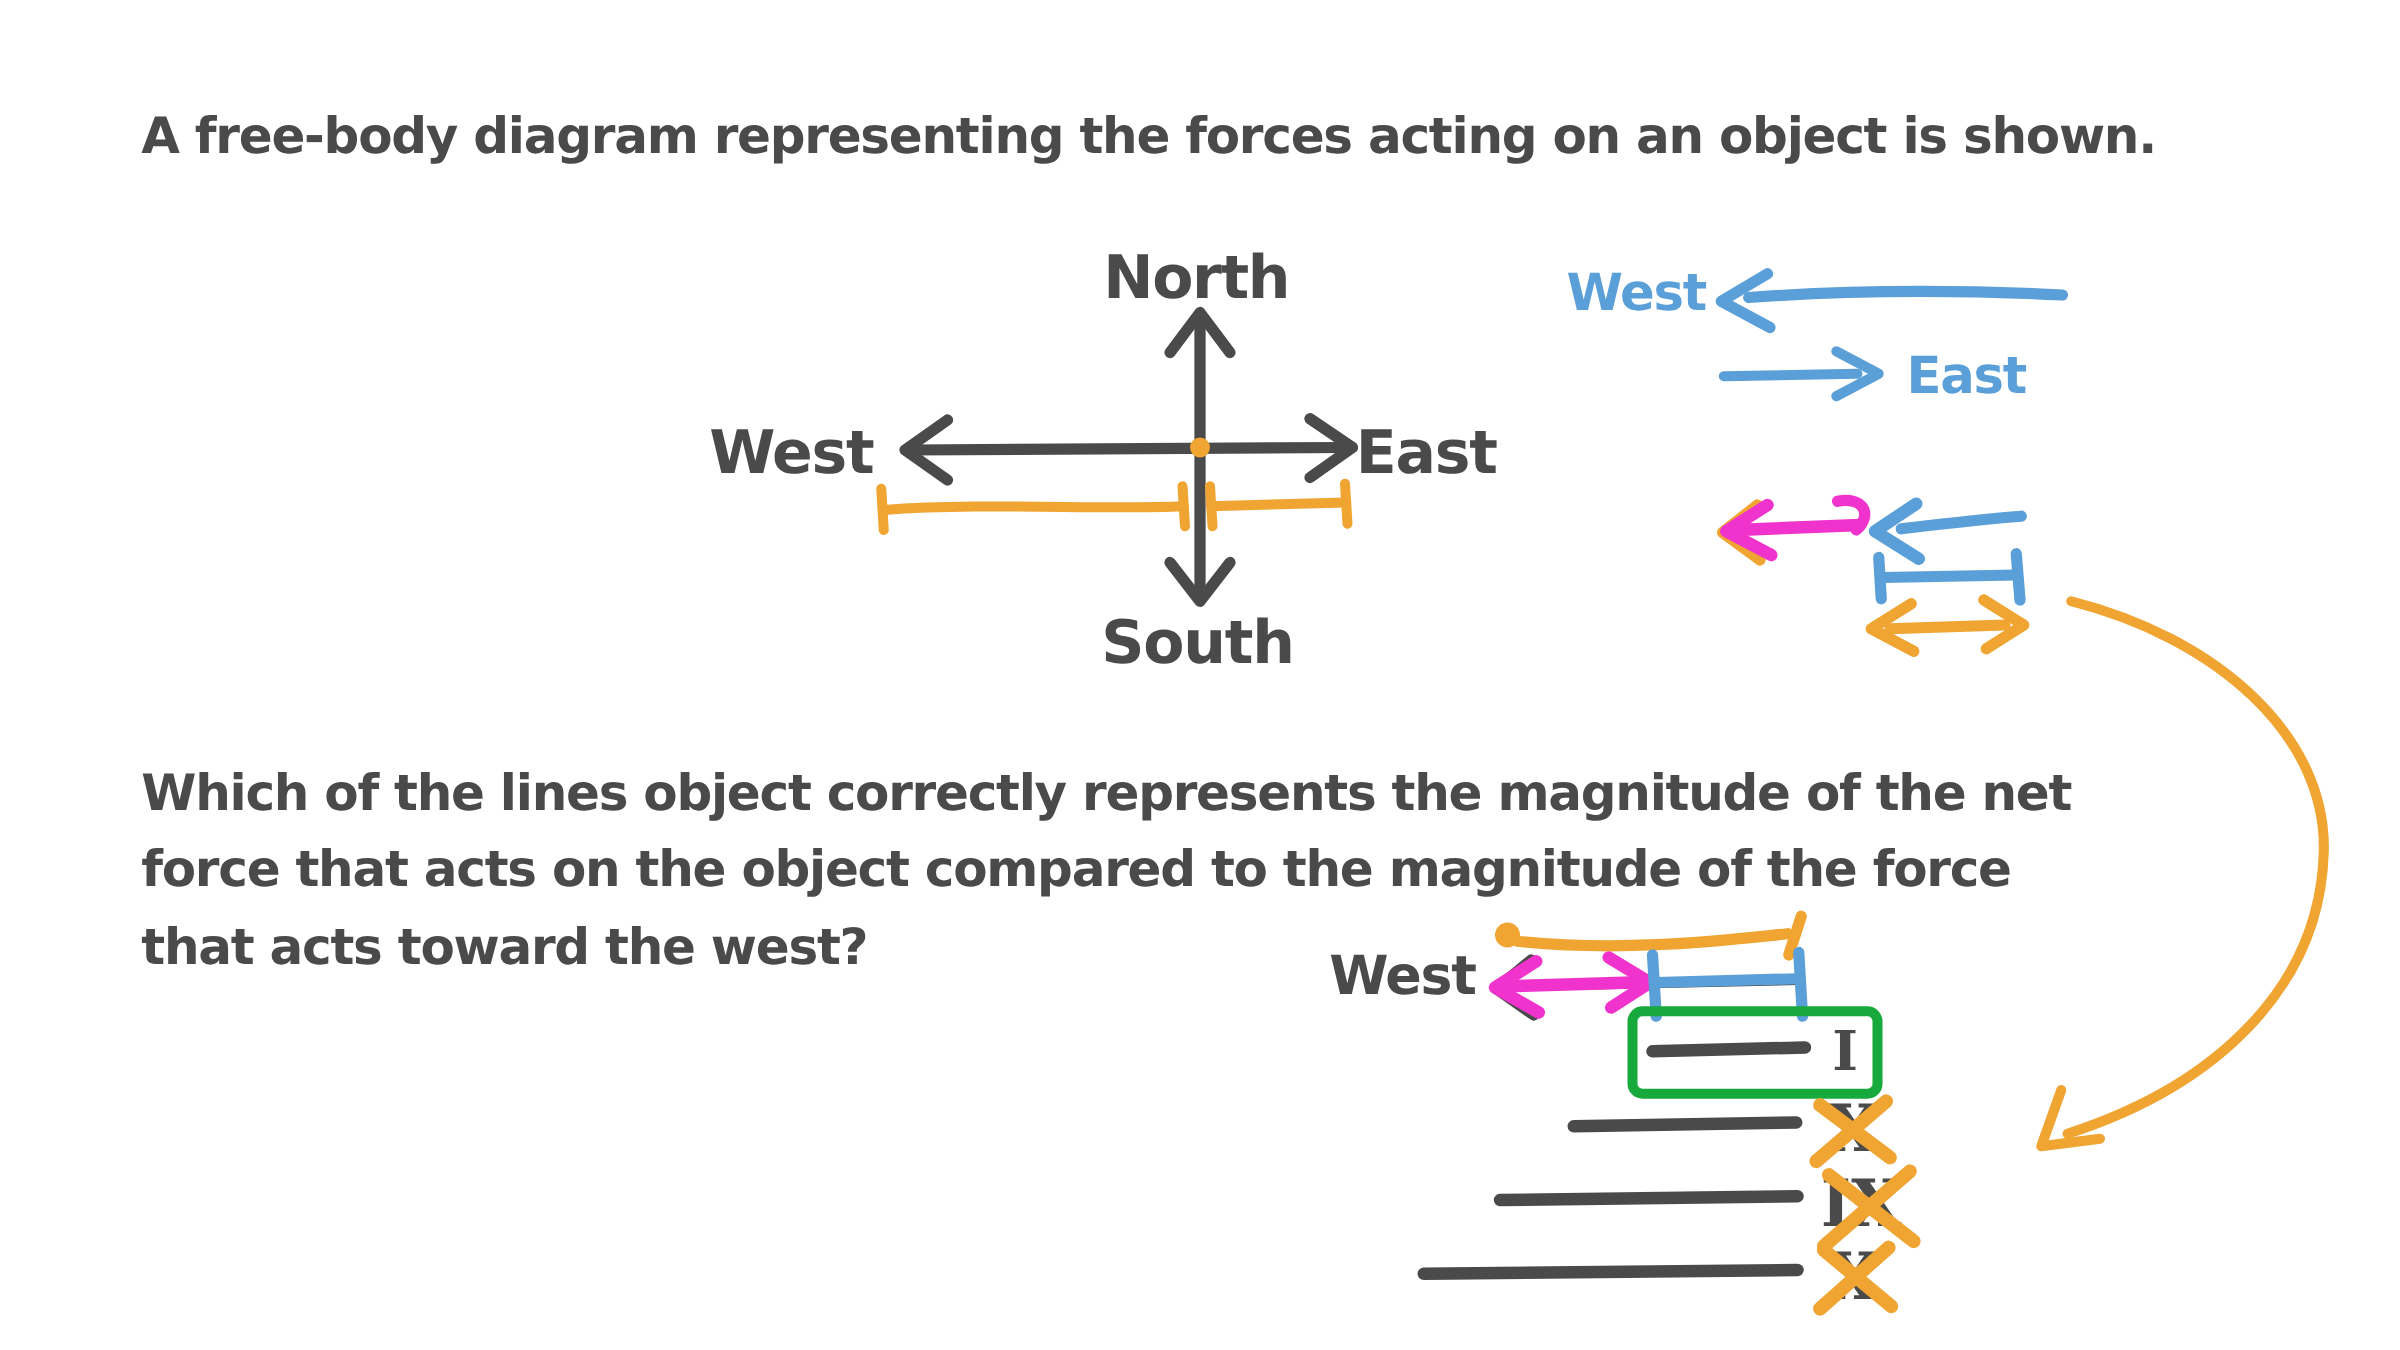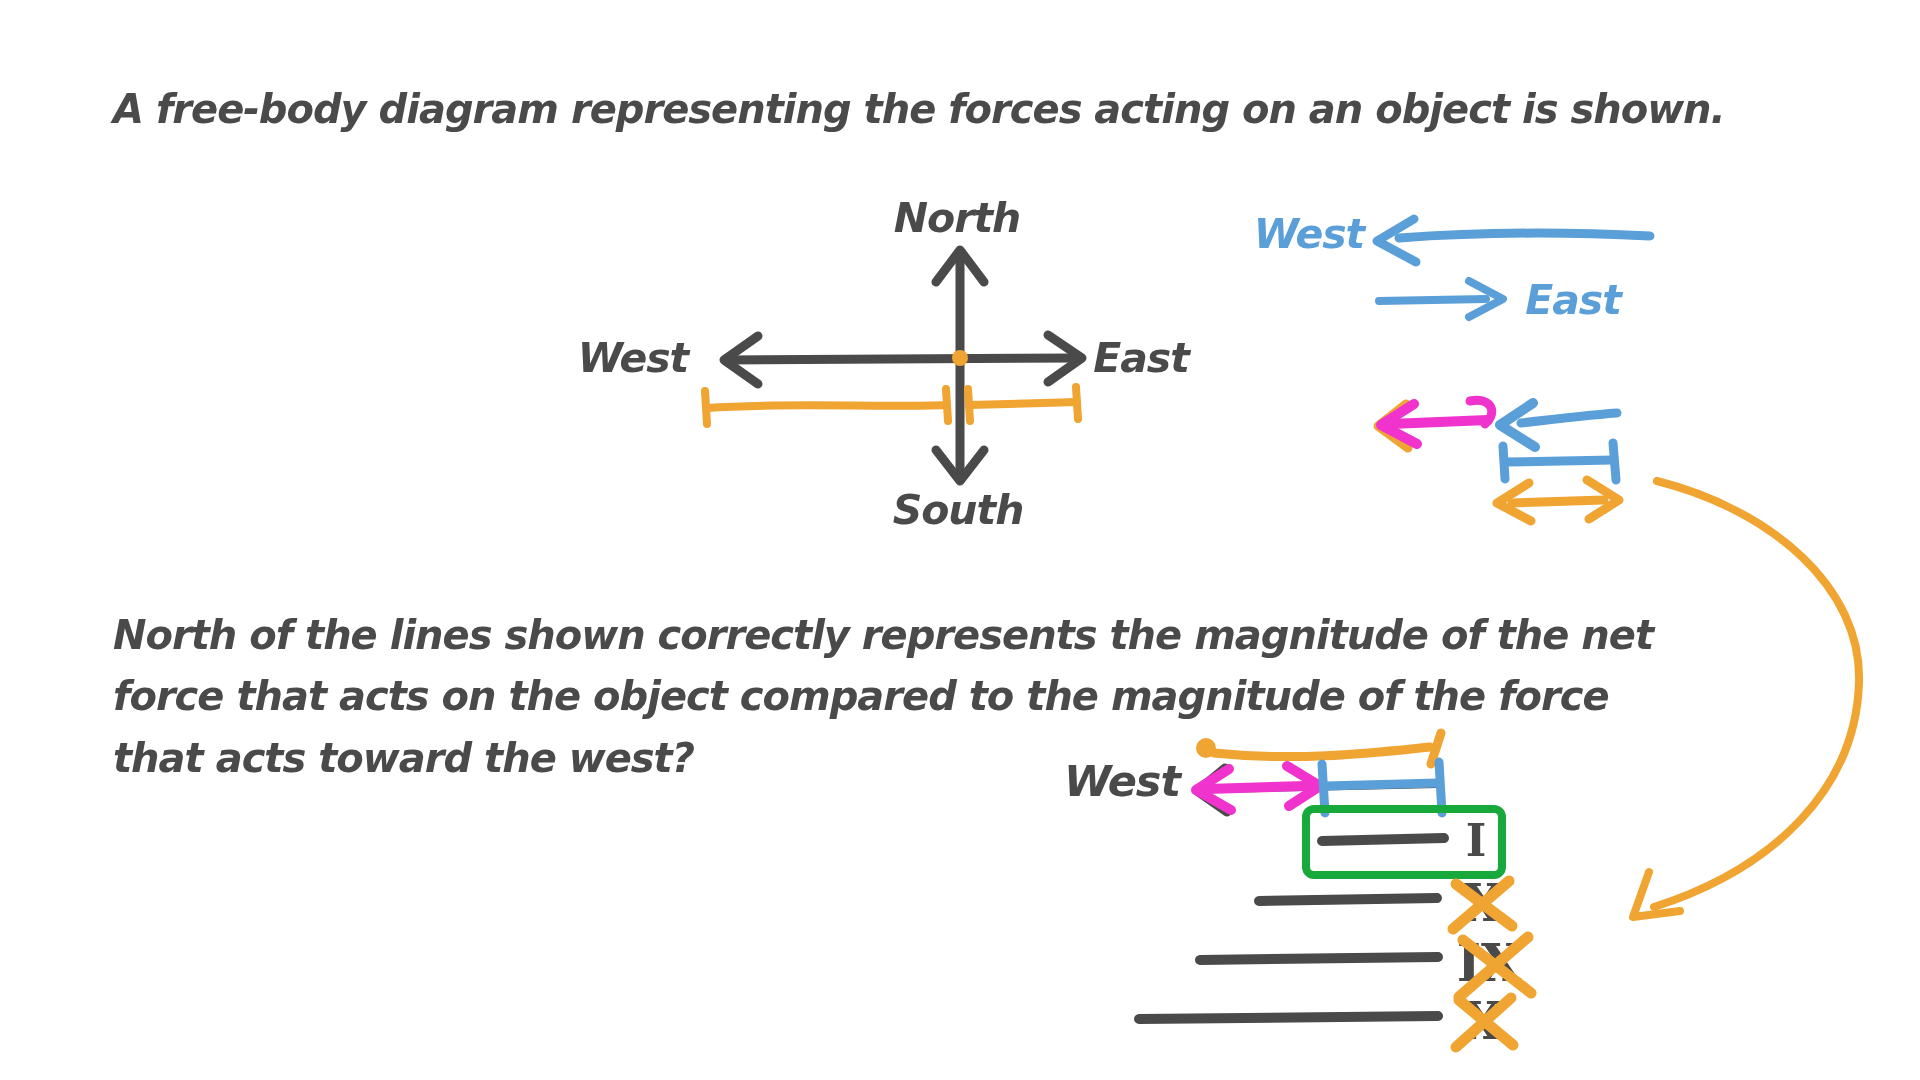--- a/index.html
+++ b/index.html
@@ -10,25 +10,24 @@
   body{
     width:1920px;height:1080px;background:var(--background);
     font-family:"DejaVu Sans",sans-serif;overflow:hidden;
   }
   .canvas{position:relative;width:1920px;height:1080px;background:var(--background);}
   .canvas > svg{position:absolute;left:0;top:0;}
 
   .label{
     position:absolute;white-space:nowrap;font-weight:bold;color:var(--ink);
     letter-spacing:-1px;
-    font-style:italic;
   }
   .centered{transform:translateX(-50%);}
   .sentence{font-size:40px;}
-  .compass-label{font-size:41px;}
+  .compass-label{font-size:48px;}
   .blue-label{color:var(--blue);font-size:41px;}
   .bottom-west{font-size:43px;}
 
   
   path,rect{fill:none;stroke-linecap:round;stroke-linejoin:round;}
   .s-ink{stroke:var(--ink);}
   .s-orange{stroke:var(--orange);}
   .s-blue{stroke:var(--blue);}
   .s-magenta{stroke:var(--magenta);}
   .s-green{stroke:var(--green);}
@@ -135,18 +134,18 @@
   <div class="label sentence" style="left:113px;top:86px;">A free-body diagram representing the forces acting on an object is shown.</div>
 
   <div class="label compass-label centered" style="left:957px;top:194px;">North</div>
   <div class="label compass-label centered" style="left:958px;top:486px;text-align:right;">South</div>
   <div class="label compass-label centered" style="left:633px;top:334px;">West</div>
   <div class="label compass-label centered" style="left:1141px;top:334px;">East</div>
 
   <div class="label blue-label centered" style="left:1309px;top:210px;">West</div>
   <div class="label blue-label centered" style="left:1573px;top:276px;">East</div>
 
-  <div class="label sentence" style="left:113px;top:612px;">North of the lines shown correctly represents the magnitude of the net</div>
+  <div class="label sentence" style="left:113px;top:612px;">Which of the lines object correctly represents the magnitude of the net</div>
   <div class="label sentence" style="left:113px;top:735px;">that acts toward the west?</div>
   <div class="label sentence" style="left:113px;top:673px;">force that acts on the object compared to the magnitude of the force</div>
 
   <div class="label bottom-west centered" style="left:1122px;top:756px;">West</div>
 </div>
 
 </body></html>

